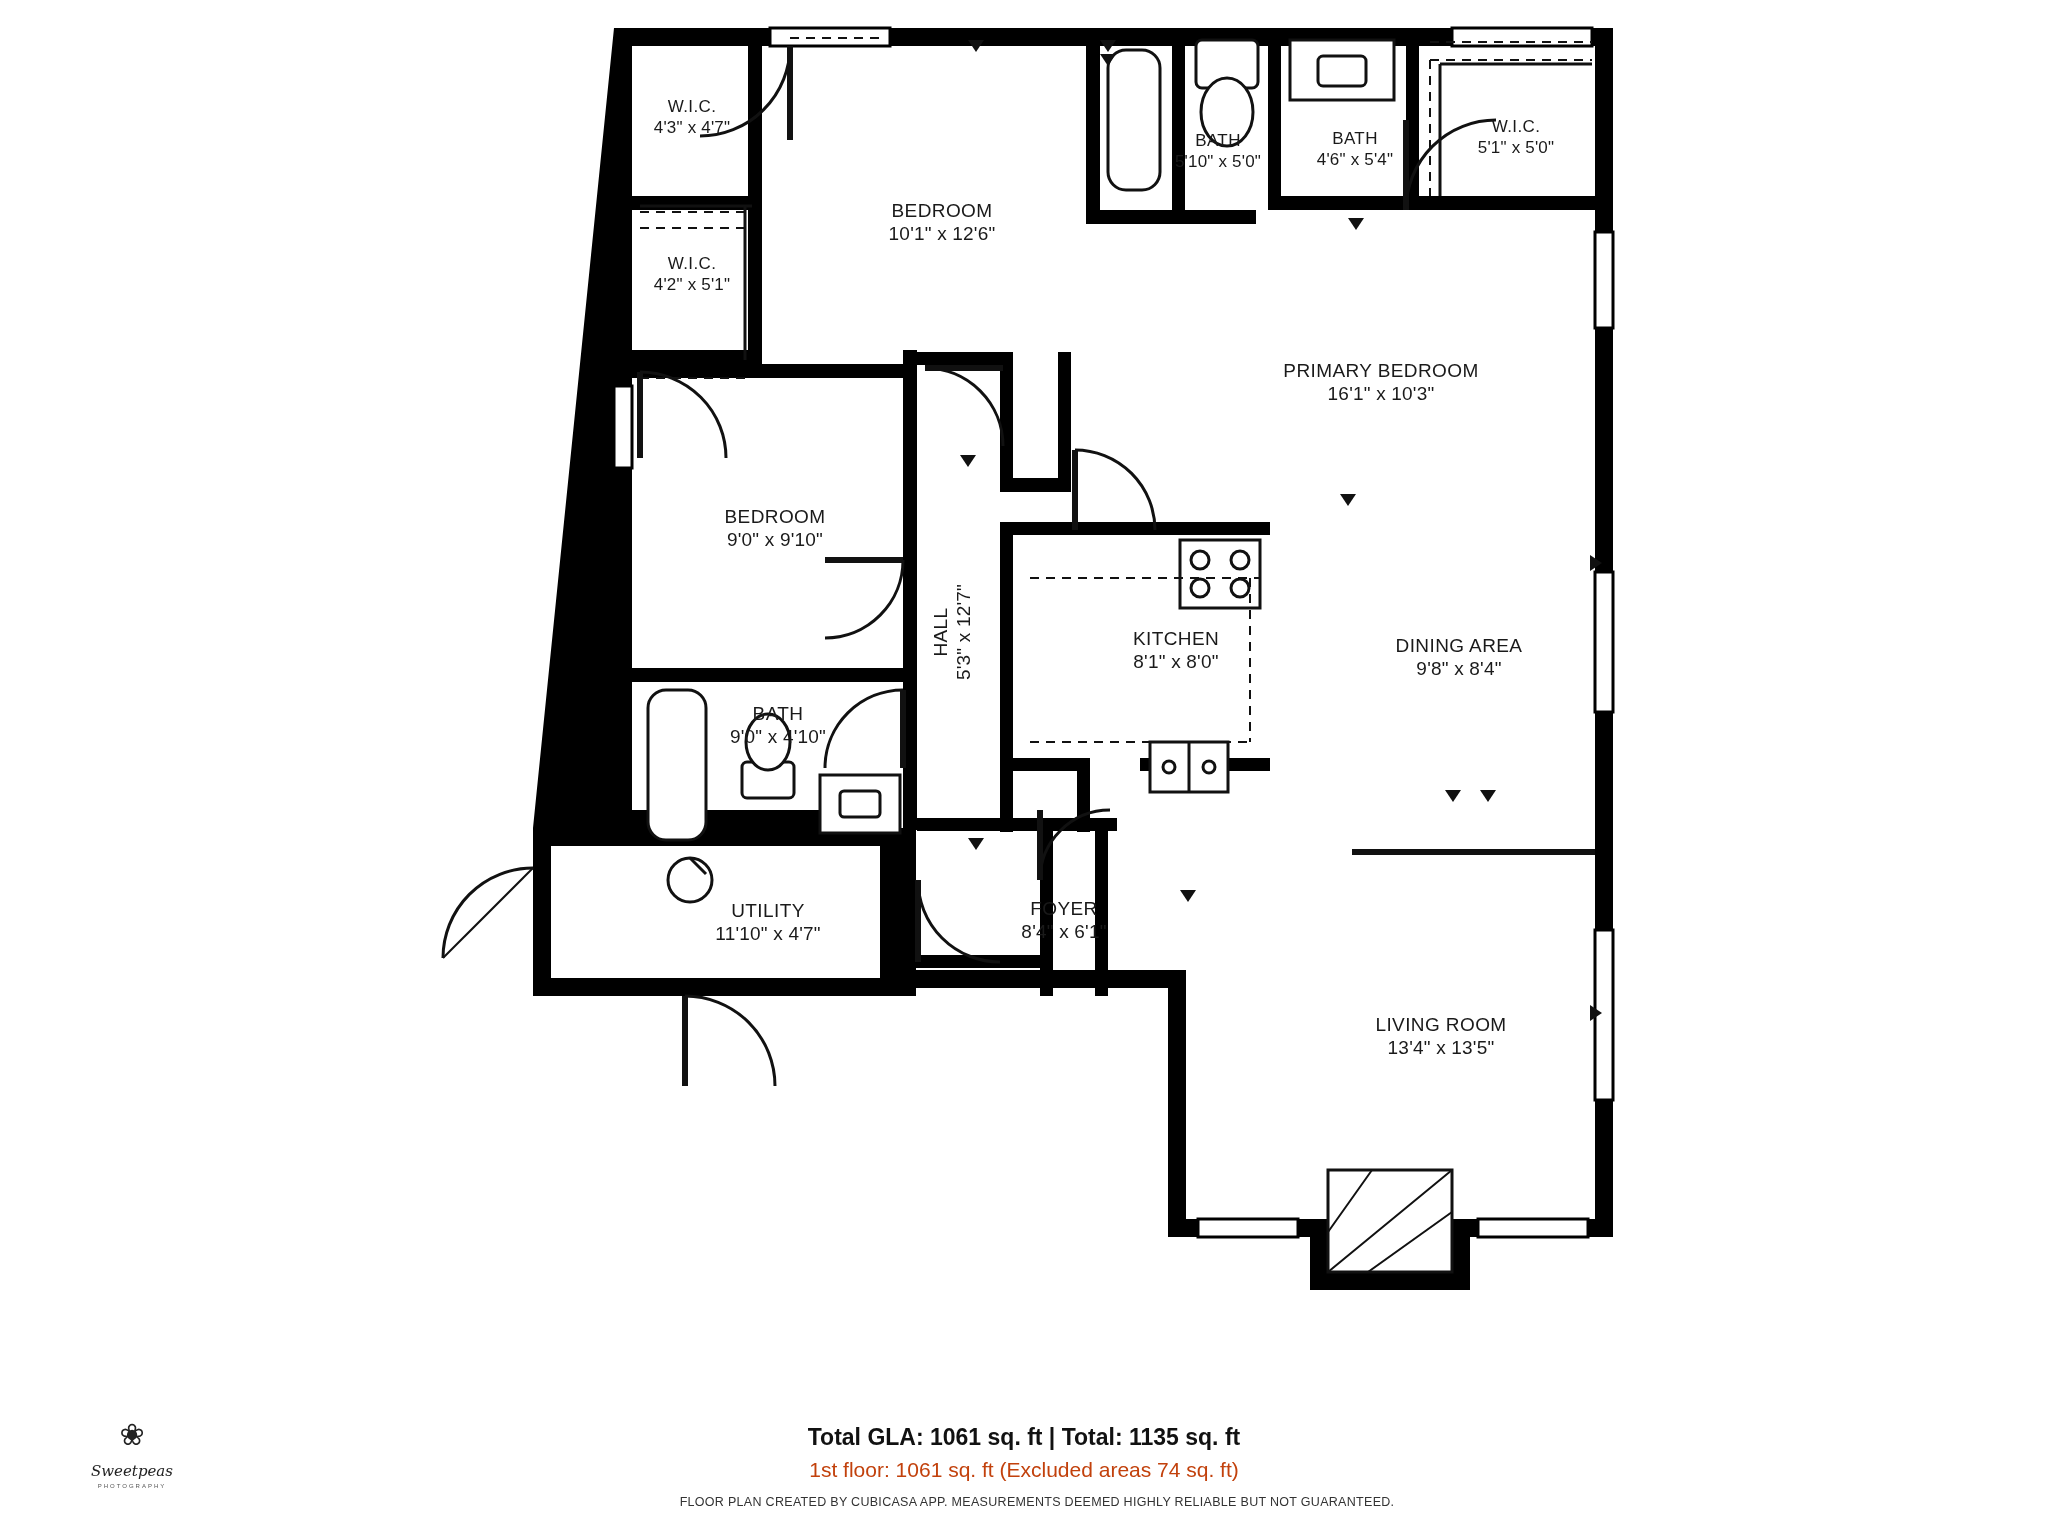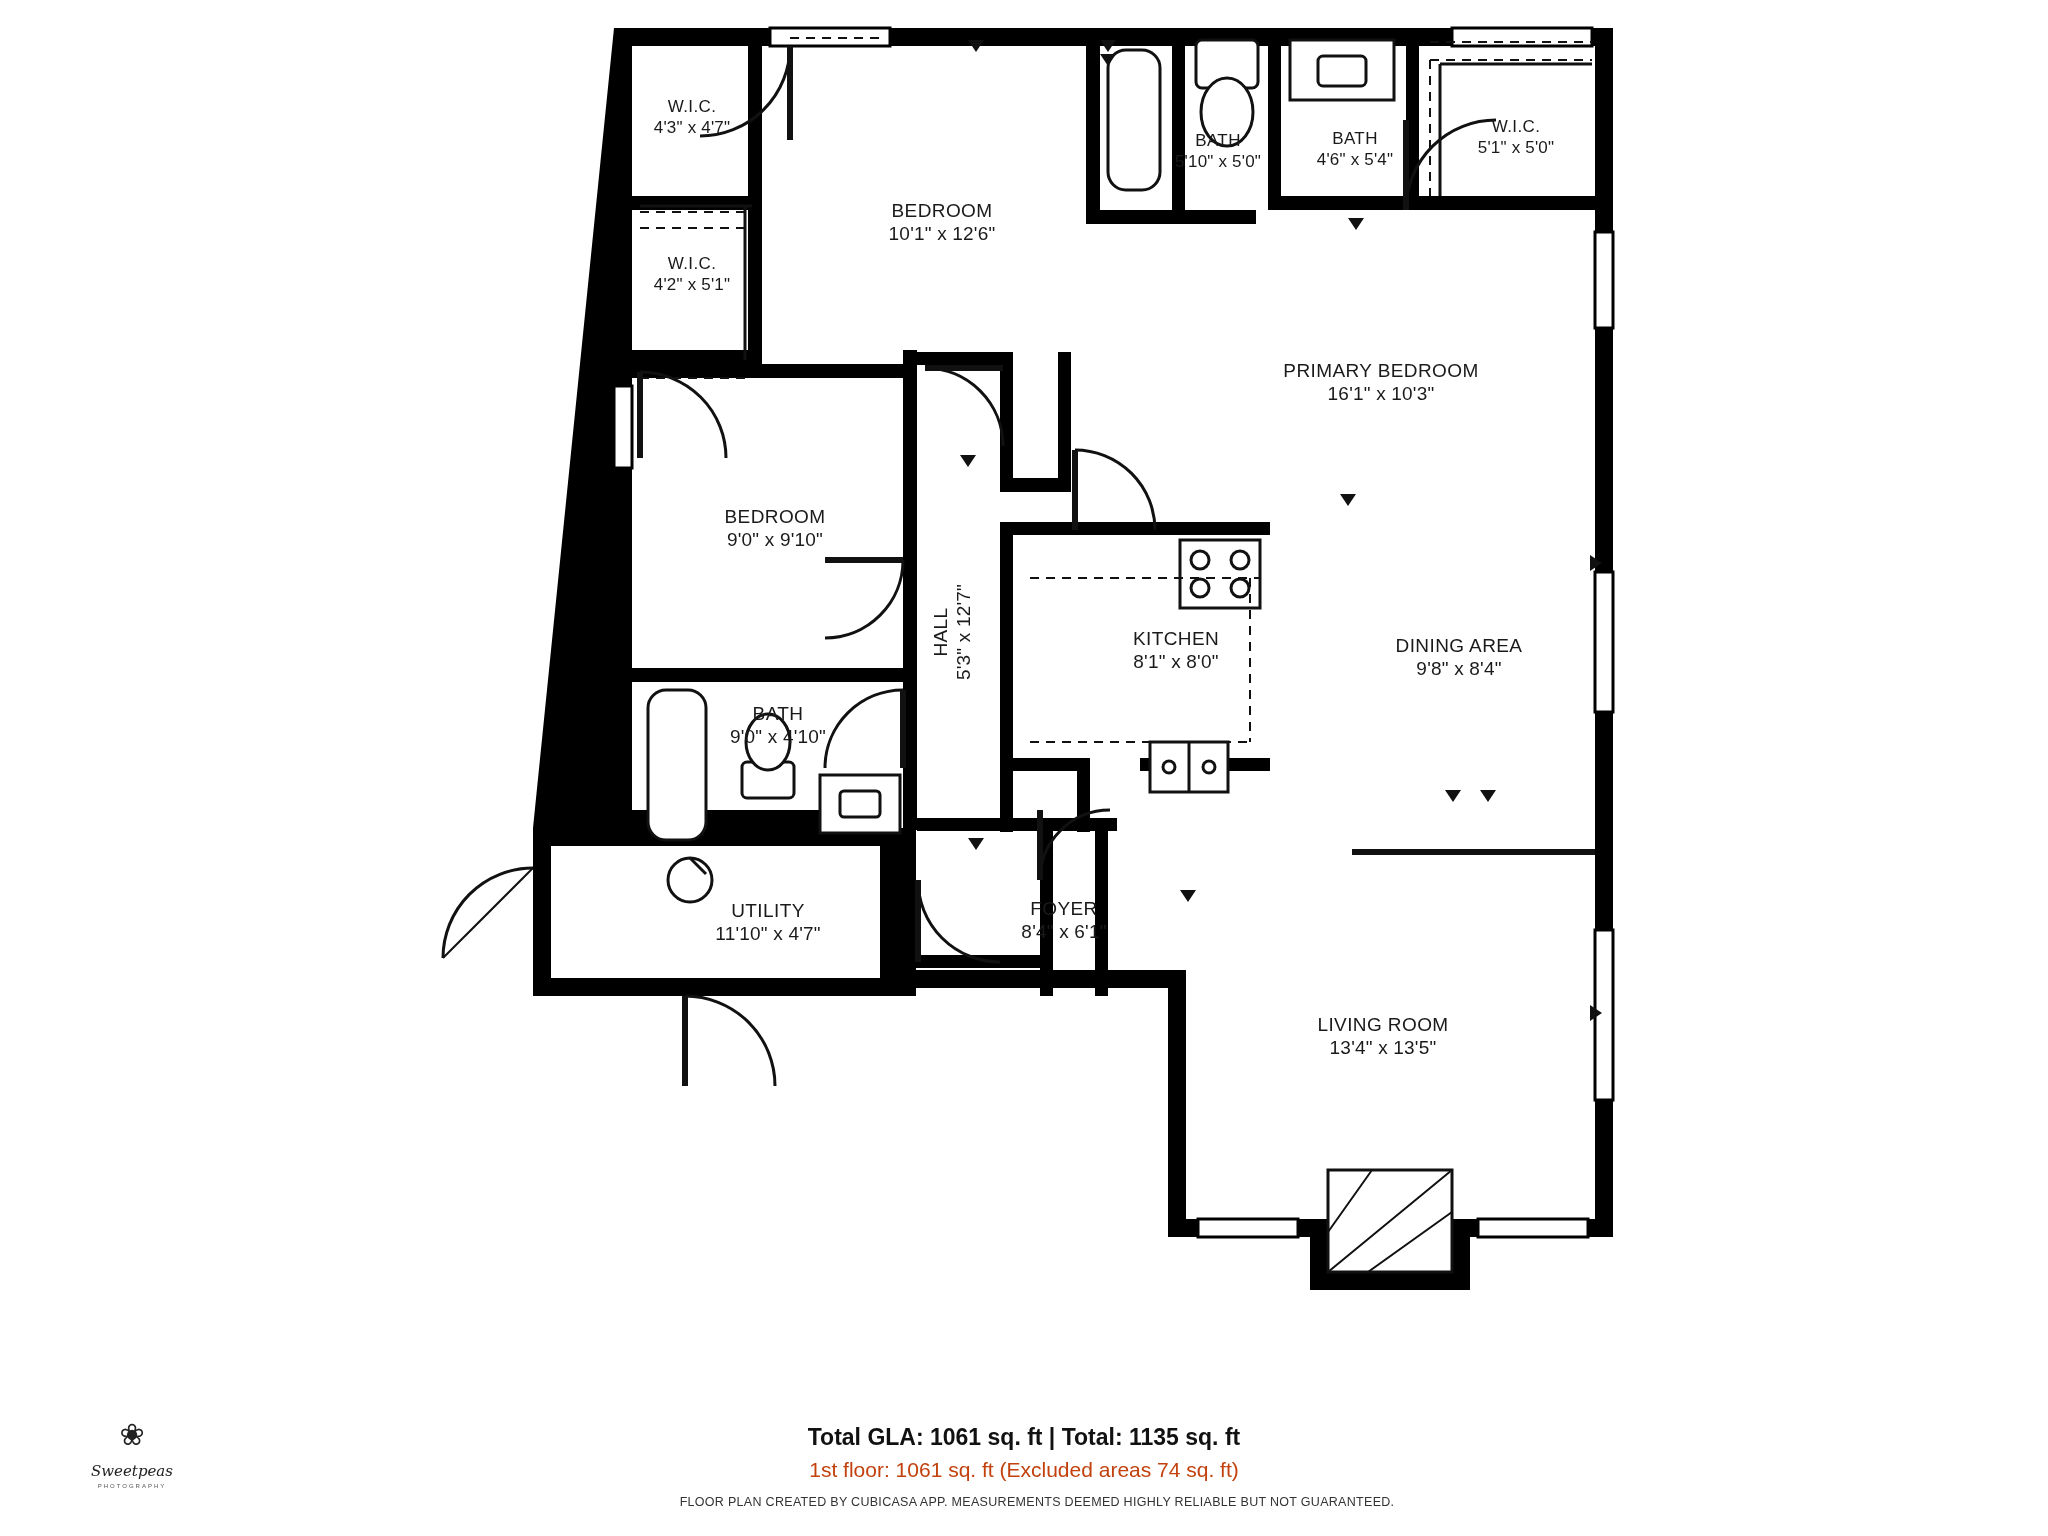--- a/index.html
+++ b/index.html
@@ -332,21 +332,21 @@
       <span class="dim">9'0" x 4'10"</span>
     </div>
     <div class="room-label" style="left: 768px; top: 922px;">
       <span class="name">UTILITY</span>
       <span class="dim">11'10" x 4'7"</span>
     </div>
     <div class="room-label" style="left: 1064px; top: 920px;">
       <span class="name">FOYER</span>
       <span class="dim">8'4" x 6'1"</span>
     </div>
-    <div class="room-label" style="left: 1383px; top: 1036px;">
+    <div class="room-label" style="left: 1441px; top: 1036px;">
       <span class="name">LIVING ROOM</span>
       <span class="dim">13'4" x 13'5"</span>
     </div>
   </div>
 
 <div class="footer footer-line1">Total GLA: 1061 sq. ft | Total: 1135 sq. ft</div>
 <div class="footer footer-line2">1st floor: 1061 sq. ft (Excluded areas 74 sq. ft)</div>
 <div class="footer footer-line3">FLOOR PLAN CREATED BY CUBICASA APP. MEASUREMENTS DEEMED HIGHLY RELIABLE BUT NOT GUARANTEED.</div>
 
 <div class="logo">

